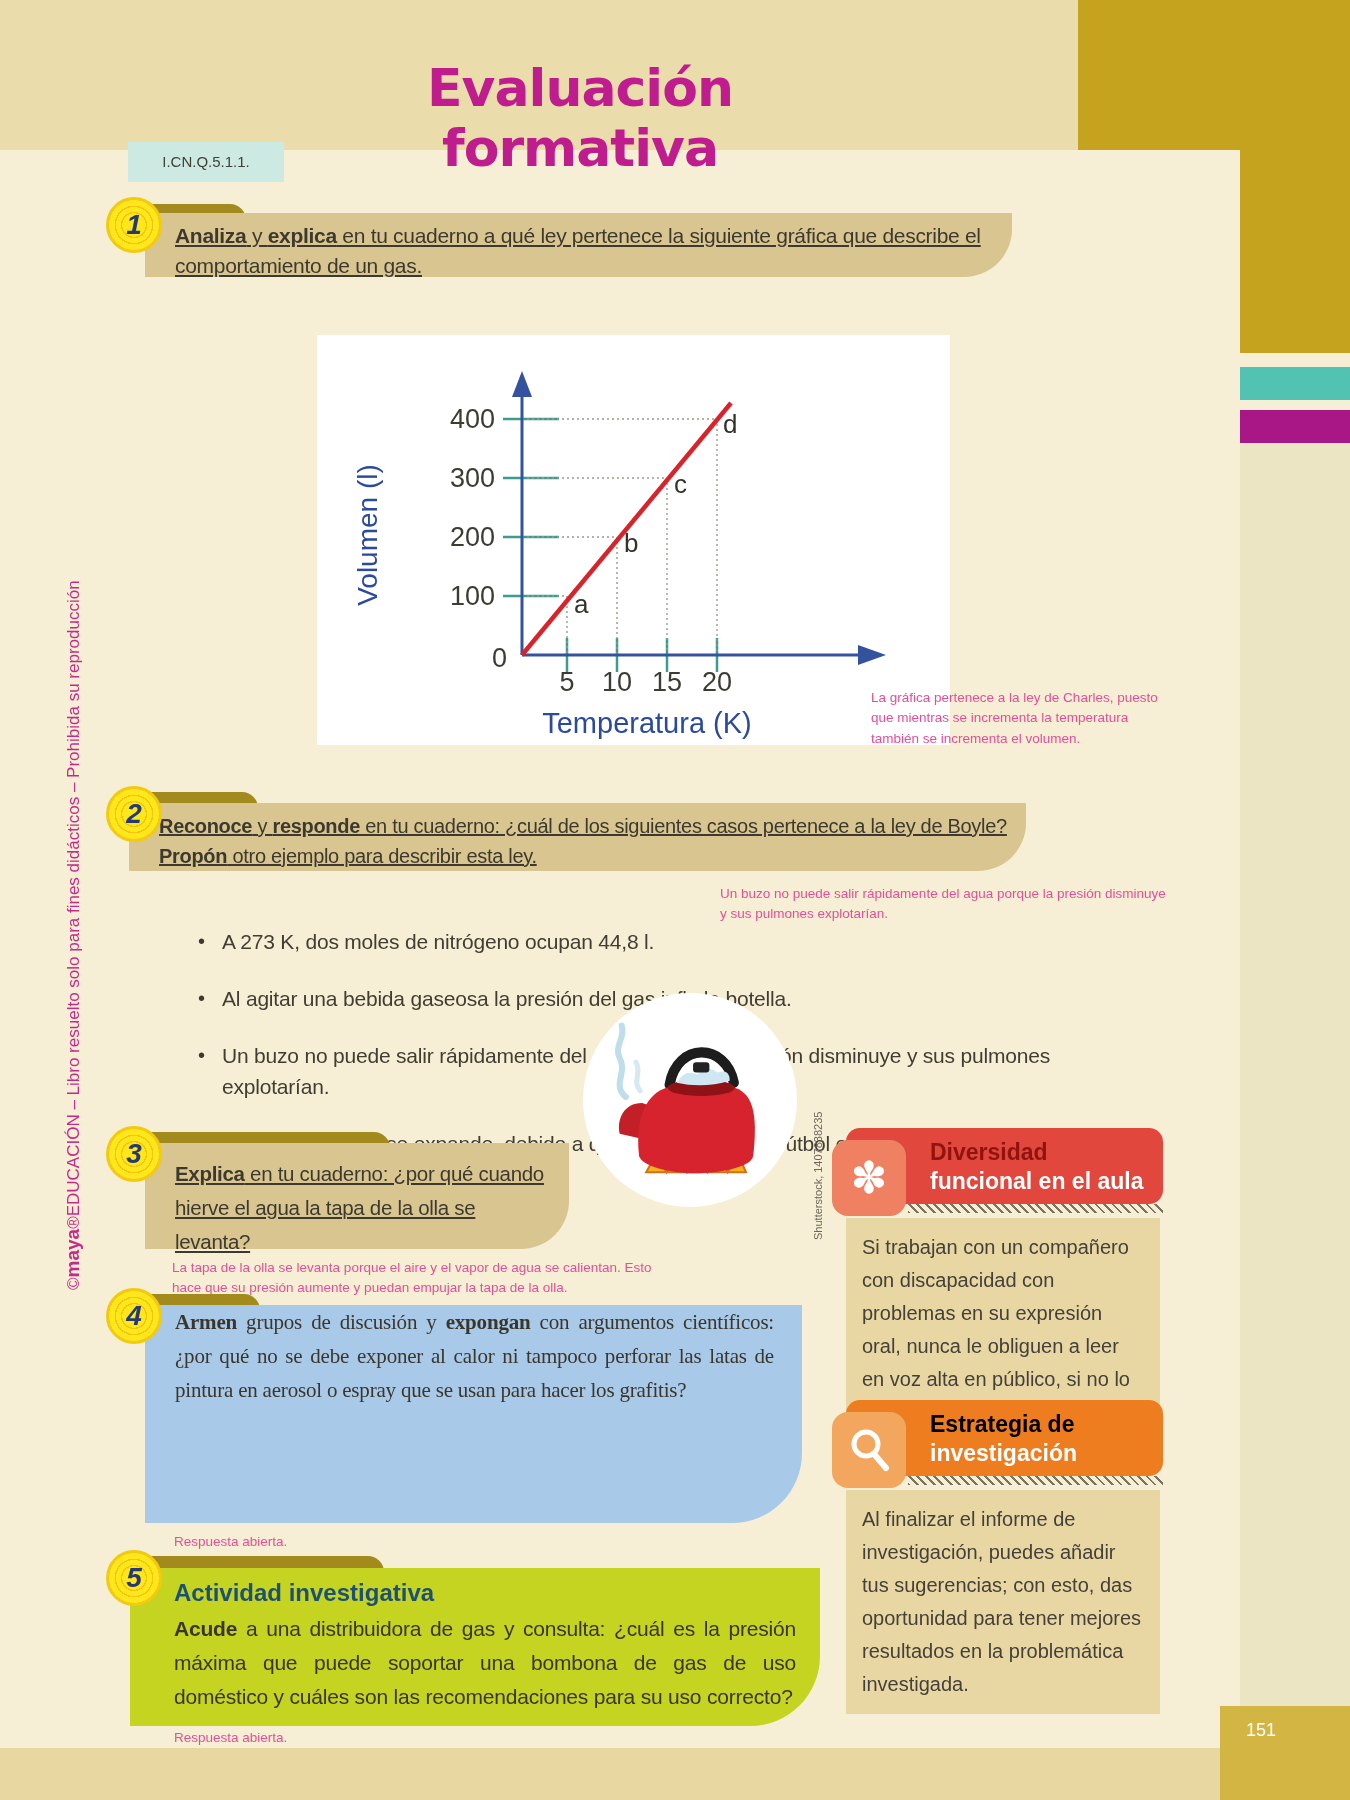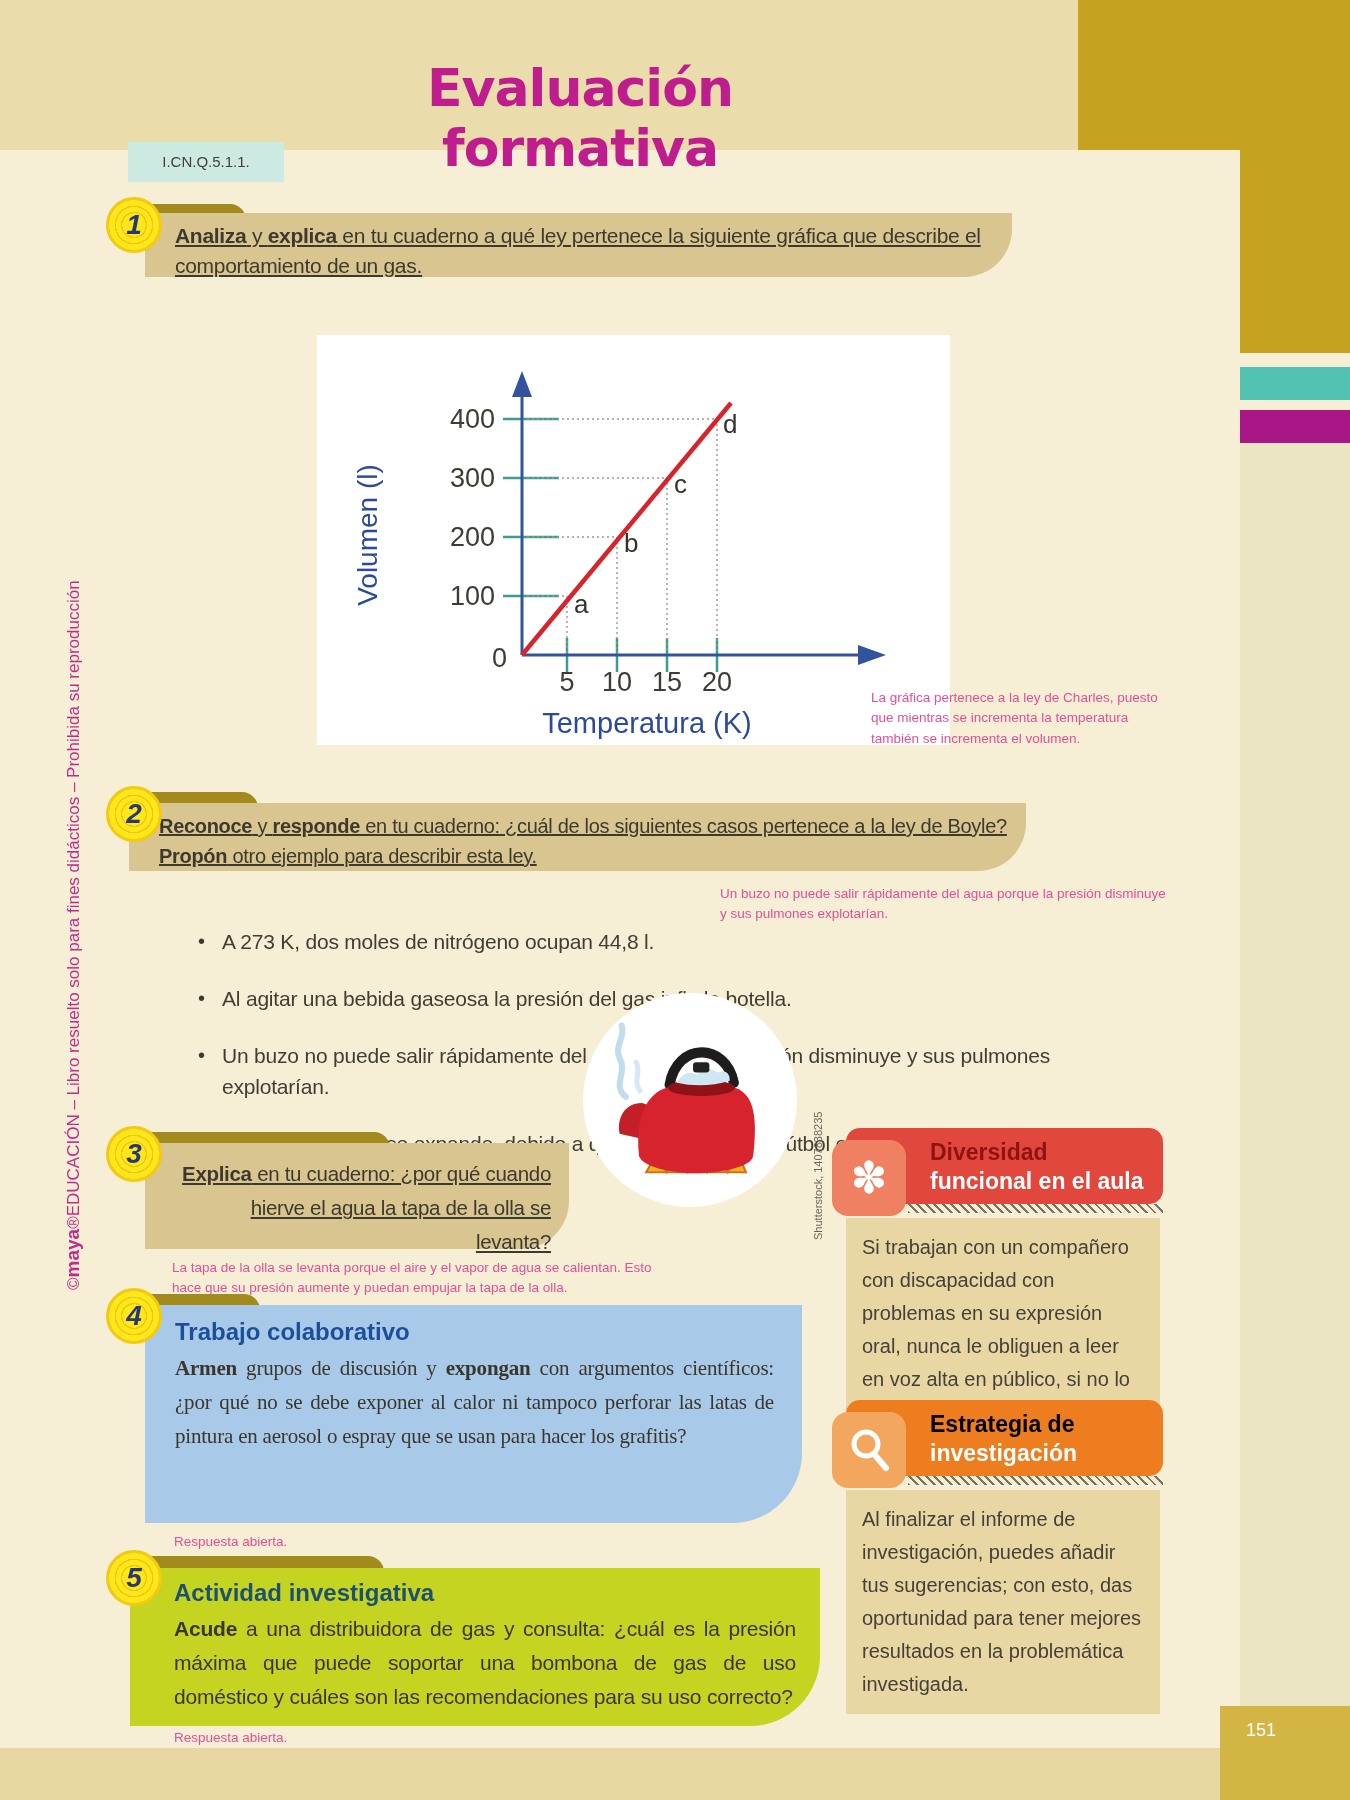--- a/index.html
+++ b/index.html
@@ -148,21 +148,21 @@
 </div>
 <div class="abs pink annotation" style="left:720px;top:884px;width:450px;">Un buzo no puede salir rápidamente del agua porque la presión disminuye y sus pulmones explotarían.</div>
 <ul class="abs cases">
   <li>A 273 K, dos moles de nitrógeno ocupan 44,8 l.</li>
   <li>Al agitar una bebida gaseosa la presión del gas infla la botella.</li>
   <li>Un buzo no puede salir rápidamente del agua porque la presión disminuye y sus pulmones explotarían.</li>
   <li>El balón de fútbol se expande, debido a que en la cancha de fútbol el sol lo calienta.</li>
 </ul>
 
 <div class="abs tab" style="left:128px;top:1132px;width:262px;"></div>
-<div class="abs band" style="left:145px;top:1143px;width:424px;height:106px;text-align:right;">
+<div class="abs band" style="left:145px;top:1143px;width:424px;height:106px;">
   <div class="band-text" style="font-size:20.5px;line-height:34px;padding-top:14px;"><span style="font-weight: bold;">Explica</span><span> en tu cuaderno: ¿por qué cuando hierve el agua la tapa de la olla se levanta?</span></div>
 </div>
 <div class="abs num-badge" style="left:106px;top:1126px;">
   <span>3</span>
 </div>
 <div class="abs pink annotation" style="left:172px;top:1258px;width:490px;">La tapa de la olla se levanta porque el aire y el vapor de agua se calientan. Esto hace que su presión aumente y puedan empujar la tapa de la olla.</div>
 
 <div class="abs kettle-circle">
   <svg width="214" height="214" viewBox="0 0 210 210">
     <polygon points="62,176 72,158 82,176 92,158 102,176 112,158 122,176 132,158 142,176 152,158 160,176" fill="#f5b11c" stroke="#d2711a" stroke-width="2"></polygon>
@@ -183,21 +183,20 @@
   <div class="l2">funcional en el aula</div>
 </div>
 <div class="abs feat-icon" style="left:832px;top:1140px;background:#ef8061;">
   <span style="color:#fff;font-size:44px;line-height:1;">✽</span>
 </div>
 <div class="abs hatch" style="left:908px;top:1204px;width:255px;"></div>
 <div class="abs feat-body" style="left:846px;top:1218px;">Si trabajan con un compañero con discapacidad con problemas en su expresión oral, nunca le obliguen a leer en voz alta en público, si no lo desea.</div>
 
 <div class="abs tab" style="left:128px;top:1294px;width:132px;"></div>
 <div class="abs act-box" style="left:145px;top:1305px;width:657px;height:218px;background:#a9c9e9;">
-  <div class="act-head" style="color:#1c4f9b;padding:13px 0 5px 30px;">Trabajo colaborativo</div>
   <div class="act-text" style="padding:0 28px 0 30px;font-family:Liberation Serif, serif;"><span style="font-weight: bold;">Armen</span><span> grupos de discusión y </span><span style="font-weight: bold;">expongan</span><span> con argumentos científicos: ¿por qué no se debe exponer al calor ni tampoco perforar las latas de pintura en aerosol o espray que se usan para hacer los grafitis?</span></div>
 </div>
 <div class="abs num-badge" style="left:106px;top:1288px;">
   <span>4</span>
 </div>
 <div class="abs pink" style="left:174px;top:1534px;">Respuesta abierta.</div>
 
 <div class="abs feat-head" style="left:846px;top:1400px;background:#ee7d1f;">
   <div class="l1" style="color:#000000;">Estrategia de</div>
   <div class="l2">investigación</div>

